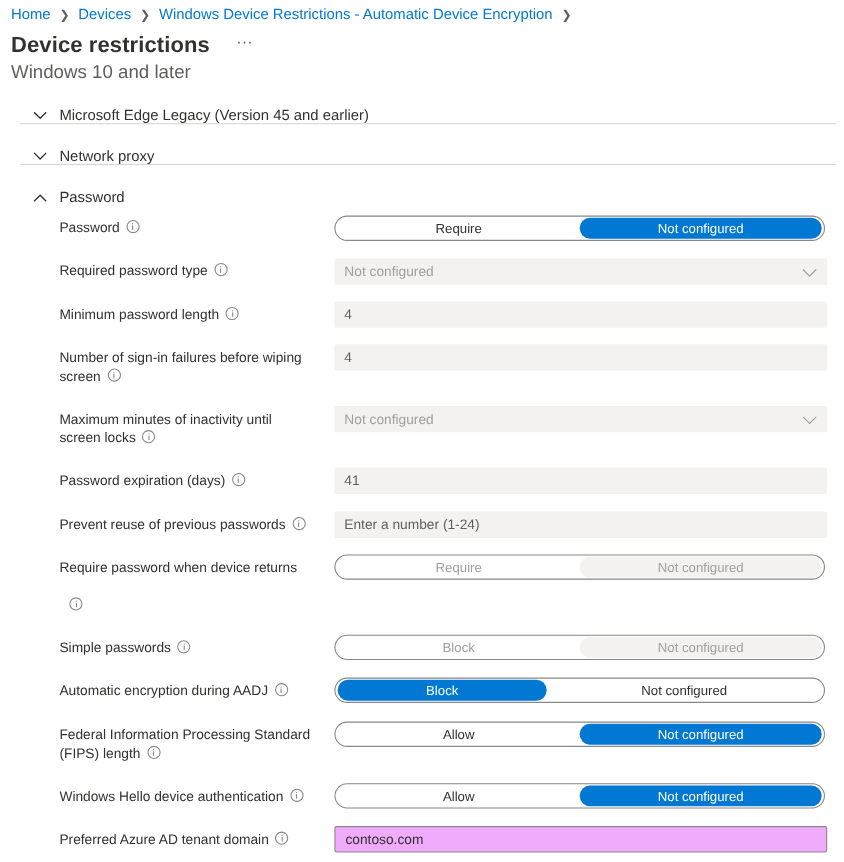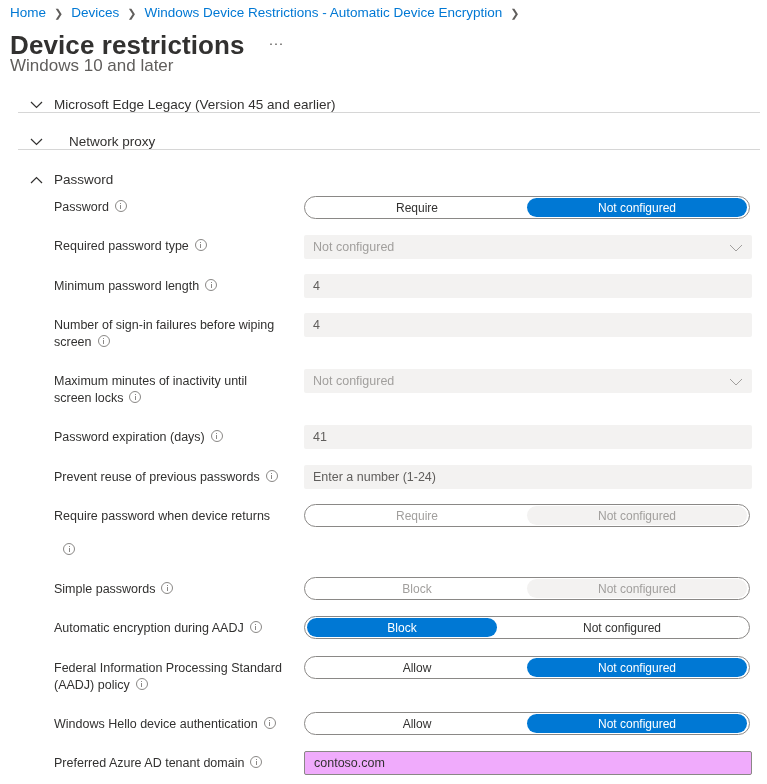--- a/index.html
+++ b/index.html
@@ -15,21 +15,21 @@
       display: flex; align-items: flex-end; white-space: nowrap;
     }
     .breadcrumb .crumb { color: #0078d4; cursor: pointer; }
     .breadcrumb .sep {
       display: inline-block; margin: 0 8px; color: #605e5c; font-size: 11px;
     }
     .title-row {
       position: absolute; left: 10px; top: 30px;
       display: flex; align-items: center;
     }
-    .page-title { font-size: 26px; font-weight: 600; color: #323130; letter-spacing: 0.1px; }
+    .page-title { font-size: 20px; font-weight: 600; color: #323130; letter-spacing: 0.1px; }
     .more-btn { margin-left: 24px; font-size: 15px; color: #605e5c; cursor: pointer; margin-top: -6px; }
     .subtitle {
       position: absolute; left: 10px; top: 56px;
       font-size: 17px; color: #605e5c;
     }
     .section {
       position: absolute; left: 18px; width: 742px; height: 37px;
       display: flex; align-items: flex-end; cursor: pointer;
     }
     .section.bordered { border-bottom: 1px solid #d6d6d6; }
@@ -108,21 +108,21 @@
 <div class="subtitle">Windows 10 and later</div>
 
 <div class="section bordered" style="top:76px;">
   <span class="chev">
     <svg width="13" height="8" viewBox="0 0 13 8">
         <polyline points="1,1 6.5,6.5 12,1" fill="none" stroke="#323130" stroke-width="1.2"></polyline>
       </svg>
   </span>
   <span class="label">Microsoft Edge Legacy (Version 45 and earlier)</span>
 </div>
-<div class="section bordered" style="top:113px;gap:15px;">
+<div class="section bordered" style="top:113px;">
   <span class="chev">
     <svg width="13" height="8" viewBox="0 0 13 8">
         <polyline points="1,1 6.5,6.5 12,1" fill="none" stroke="#323130" stroke-width="1.2"></polyline>
       </svg>
   </span>
   <span class="label">Network proxy</span>
 </div>
 <div class="section" style="top:150px;">
   <span class="chev">
     <svg width="13" height="8" viewBox="0 0 13 8">
@@ -236,21 +236,21 @@
   </div>
   <div class="toggle" style="top:-4px;">
     <div class="opt sel left-wide">Block</div>
     <div class="opt">Not configured</div>
   </div>
 </div>
 
 <div class="row" style="top:660px;">
   <div class="lbl">
     <span>Federal Information Processing Standard</span><br>
-    <span>(AADJ) policy</span><span class="info"></span>
+    <span>(FIPS) length</span><span class="info"></span>
   </div>
   <div class="toggle" style="top:-4px;">
     <div class="opt">Allow</div>
     <div class="opt sel">Not configured</div>
   </div>
 </div>
 
 <div class="row" style="top:716px;">
   <div class="lbl">
     <span>Windows Hello device authentication</span><span class="info"></span>

